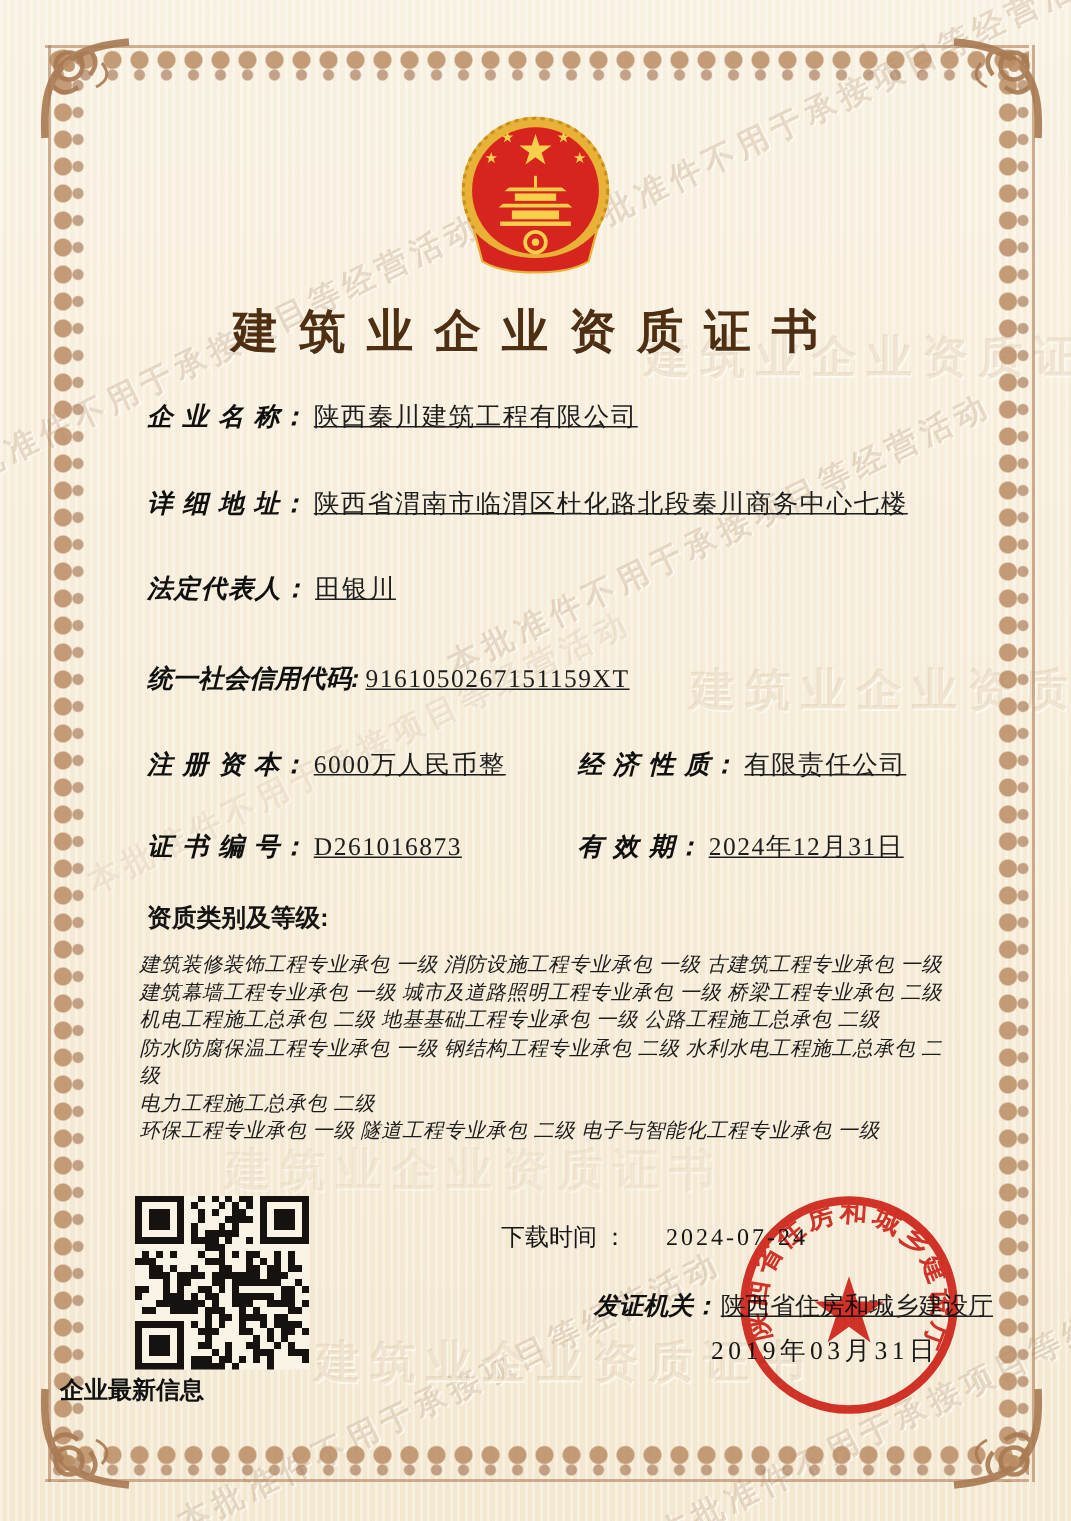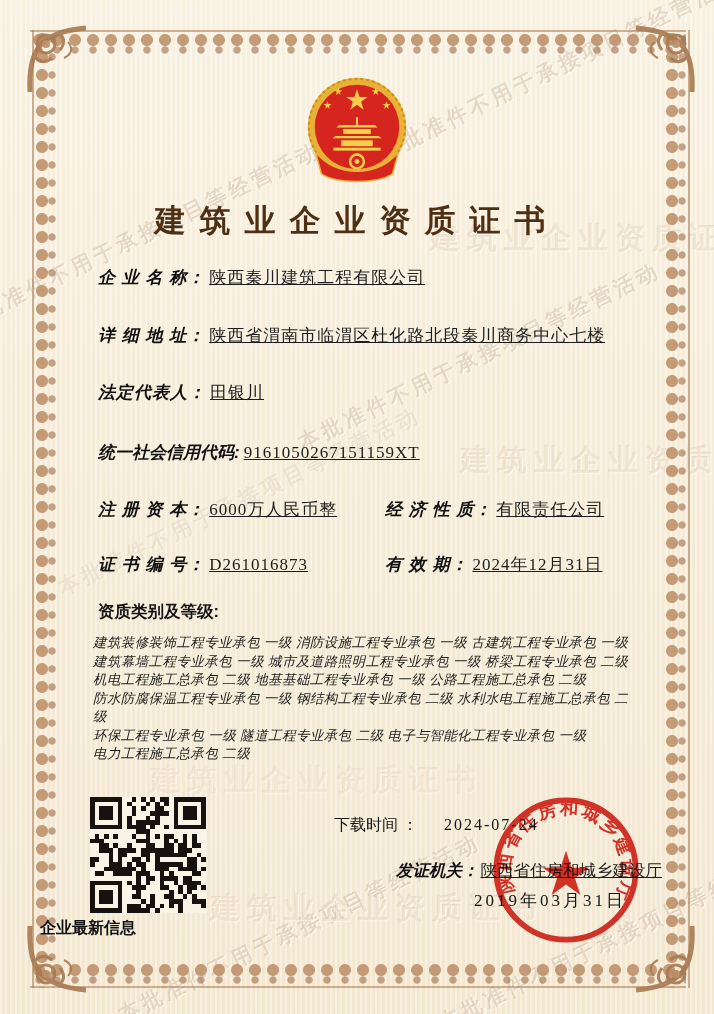--- a/index.html
+++ b/index.html
@@ -188,22 +188,22 @@
       <span class="lbl">有  效  期：</span><span class="val">2024年12月31日</span>
     </span>
   </div>
 
   <div class="quals-head">资质类别及等级:</div>
   <div class="quals">
     <div>建筑装修装饰工程专业承包 一级 消防设施工程专业承包 一级 古建筑工程专业承包 一级</div>
     <div>建筑幕墙工程专业承包 一级 城市及道路照明工程专业承包 一级 桥梁工程专业承包 二级</div>
     <div>机电工程施工总承包 二级 地基基础工程专业承包 一级 公路工程施工总承包 二级</div>
     <div>防水防腐保温工程专业承包 一级 钢结构工程专业承包 二级 水利水电工程施工总承包 二级</div>
+    <div>电力工程施工总承包 二级</div>
     <div>环保工程专业承包 一级 隧道工程专业承包 二级 电子与智能化工程专业承包 一级</div>
-    <div>电力工程施工总承包 二级</div>
   </div>
 
   <svg class="qr" id="qr" viewBox="0 0 25 25" shape-rendering="crispEdges">
       <rect x="0" y="0" width="25" height="25" fill="#faf4e6"></rect>
       <rect x="9" y="0" width="1" height="1" fill="#151210"></rect>
       <rect x="11" y="0" width="1" height="1" fill="#151210"></rect>
       <rect x="13" y="0" width="1" height="1" fill="#151210"></rect>
       <rect x="15" y="0" width="1" height="1" fill="#151210"></rect>
       <rect x="16" y="0" width="1" height="1" fill="#151210"></rect>
       <rect x="8" y="1" width="1" height="1" fill="#151210"></rect>

